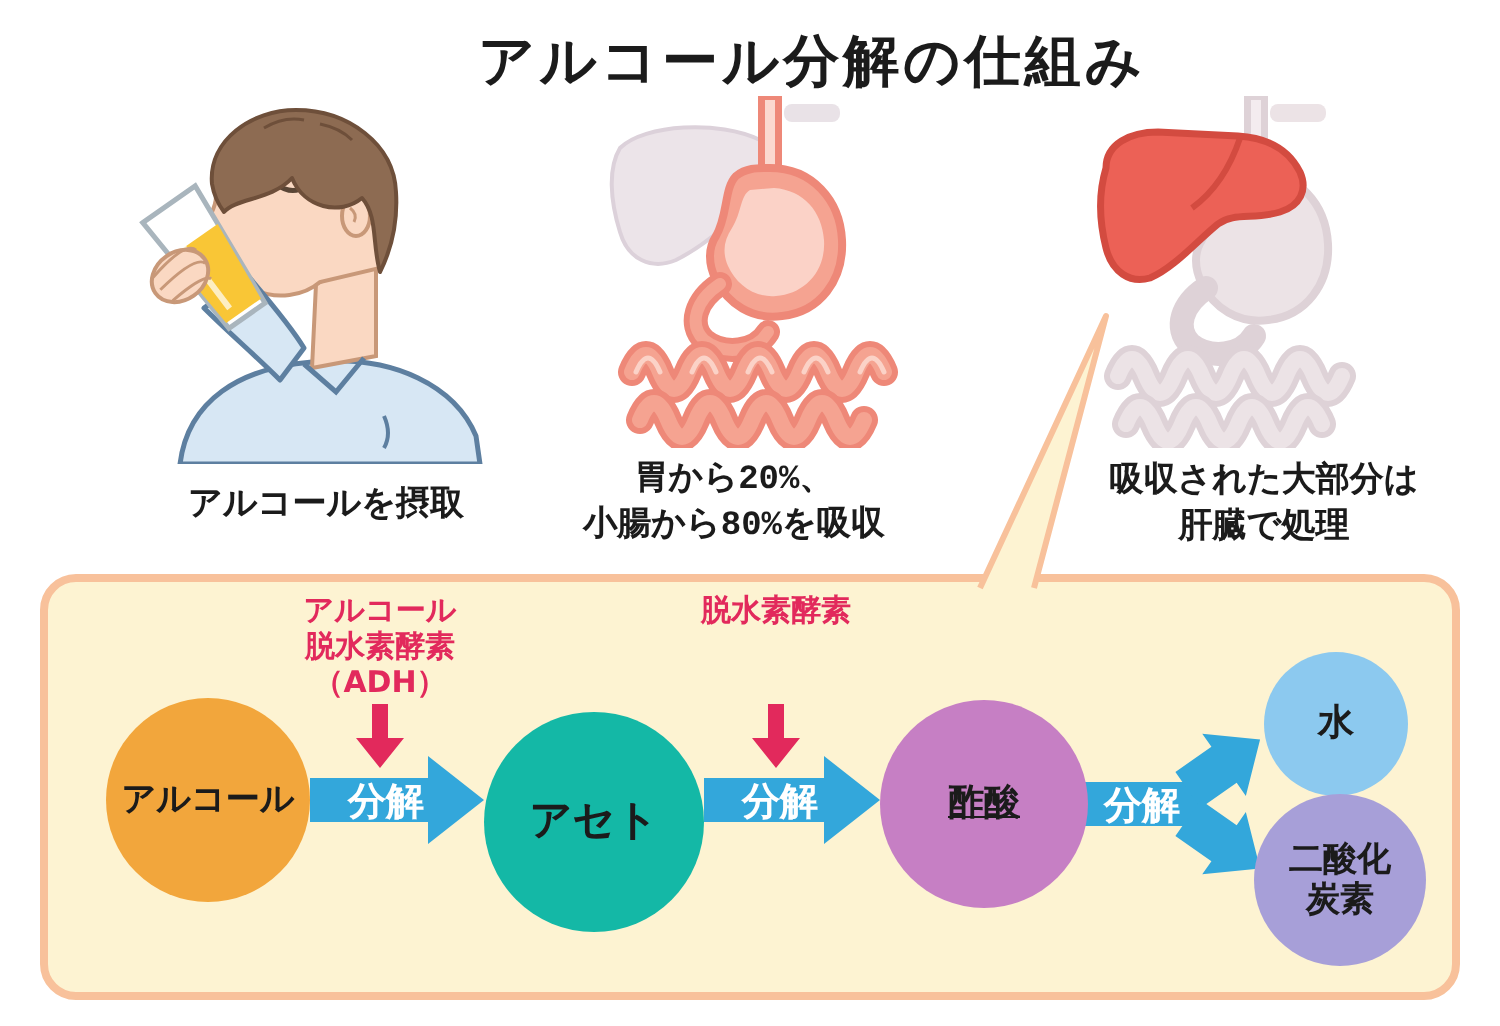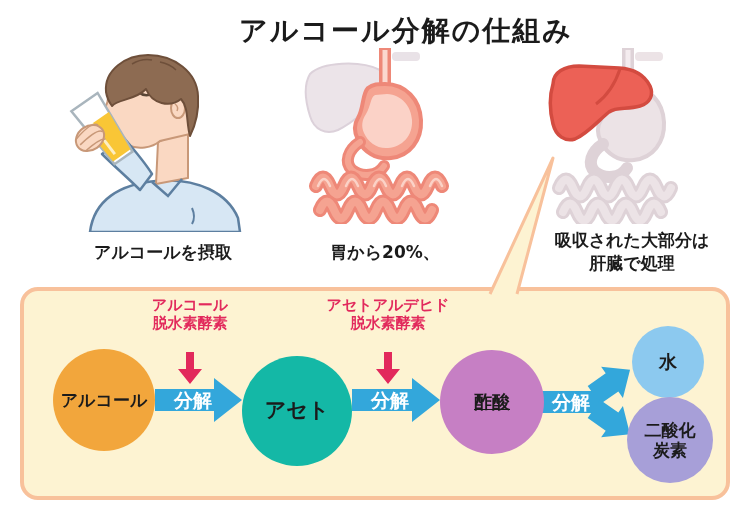--- a/index.html
+++ b/index.html
@@ -15,21 +15,21 @@
   .fig{position:absolute;}
   .fig1{left:40px;top:42px;width:220px;height:190px;}
   .fig2{left:288px;top:44px;width:190px;height:180px;}
   .fig3{left:523px;top:44px;width:200px;height:180px;}
   .caption{
     position:absolute;top:228px;height:48px;display:flex;flex-direction:column;
     justify-content:center;text-align:center;font-size:17px;font-weight:bold;
     line-height:23px;color:#1b1b1b;
   }
   .cap1{left:43px;width:240px;}
-  .cap2{left:265px;width:240px;}
+  .cap2{left:247px;width:240px;font-family:Liberation Mono, monospace;}
   .cap3{left:512px;width:240px;}
   .wedge{position:absolute;left:455px;top:140px;width:130px;height:160px;z-index:2;}
   .panel{
     position:absolute;left:20px;top:287px;width:702px;height:205px;
     background:#fdf3d2;border:4px solid #f8c19b;border-radius:18px;z-index:1;
   }
   .flow-svg{position:absolute;left:0;top:0;width:702px;height:205px;}
   .node{
     position:absolute;border-radius:50%;display:flex;flex-direction:column;
     align-items:center;justify-content:center;text-align:center;
@@ -137,20 +137,21 @@
     <path d="M30,40 C30,28 42,22 56,22 L96,24 C112,25 122,32 127,42 C131,51 127,59 117,62 C104,66 94,62 86,68 C76,76 64,90 52,95 C42,98 33,92 30,80 C26,64 27,50 30,40 Z" fill="#ec6156" stroke="#d34b40" stroke-width="3.5" stroke-linejoin="round"></path>
     <path d="M97,25 C92,40 84,52 73,60" fill="none" stroke="#d34b40" stroke-width="3"></path>
   </svg>
 </div>
 
 <div class="caption cap1">
   <div>アルコールを摂取</div>
 </div>
 <div class="caption cap2">
   <div>胃から20%、</div>
+  <div>小腸から80%を吸収</div>
 </div>
 <div class="caption cap3">
   <div>吸収された大部分は</div>
   <div>肝臓で処理</div>
 </div>
 
 <svg class="wedge" viewBox="0 0 130 160">
   <polygon points="35,154 98,18 62,154" fill="#fdf3d2"></polygon>
   <path d="M35,154 L98,18 L62,154" fill="none" stroke="#f8c19b" stroke-width="3" stroke-linejoin="round"></path>
 </svg>
@@ -173,23 +174,23 @@
     </g>
     <text class="arrow-label" x="547" y="118">分解</text>
 
     <polygon points="162,61 170,61 170,78 178,78 166,93 154,78 162,78" fill="#e2295c"></polygon>
     <polygon points="360,61 368,61 368,78 376,78 364,93 352,78 360,78" fill="#e2295c"></polygon>
   </svg>
 
   <div class="enzyme enzyme-adh">
     <div>アルコール</div>
     <div>脱水素酵素</div>
+    <div>（ADH）</div>
   </div>
   <div class="enzyme enzyme-aldh">
-    <div>アセトアルデヒド</div>
     <div>脱水素酵素</div>
   </div>
 
   <div class="node node-alcohol">
     <div>アルコール</div>
   </div>
   <div class="node node-acetaldehyde">
     <div>アセト</div>
   </div>
   <div class="node node-acetic">

